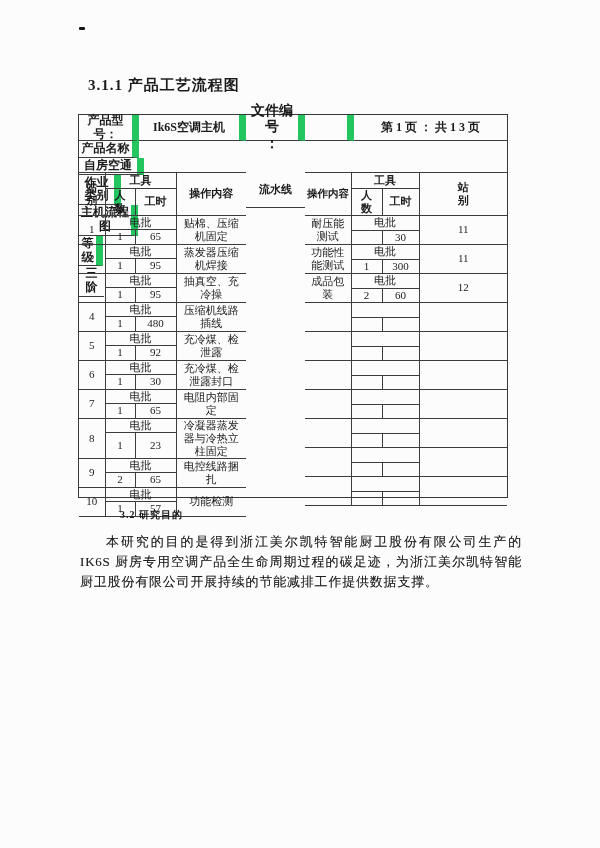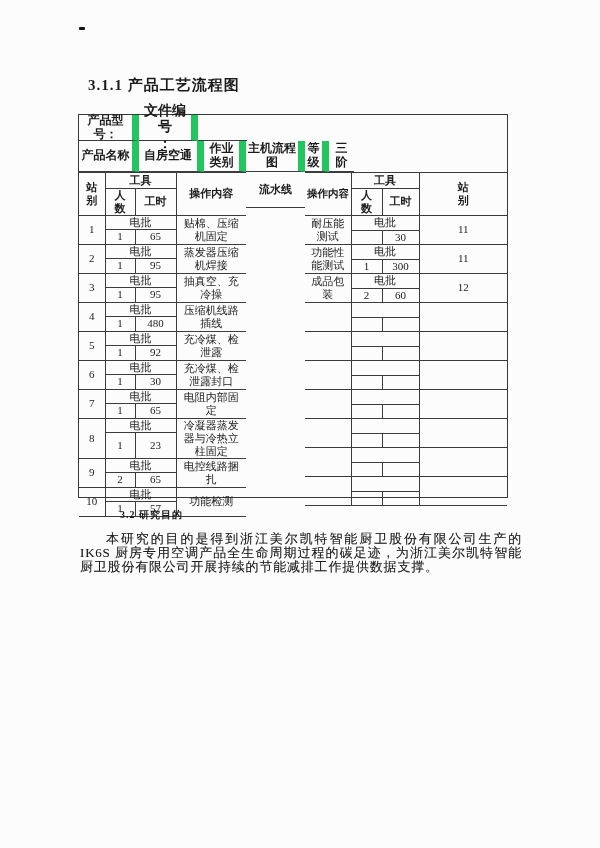--- a/index.html
+++ b/index.html
@@ -7,35 +7,35 @@
     position:relative; width:600px; height:848px;
     background:#fcfcfc; overflow:hidden;
     font-family:"Liberation Serif","DejaVu Serif",serif;
     color:#1b1b1b;
   }
   .speck{position:absolute;left:79px;top:27px;width:6px;height:3px;background:#151515;border-radius:1px;}
   .h1{position:absolute;left:88px;top:76px;font-size:15px;font-weight:bold;letter-spacing:1px;}
   .h2{position:absolute;left:88px;top:508px;font-size:10px;font-weight:bold;letter-spacing:1px;margin-left:32px;}
   .paras{position:absolute;left:80px;top:532px;width:442px;}
   .paras p{
-    margin:0 0 8px 0;font-size:13px;line-height:14px;letter-spacing:0.8px;
+    margin:0 0 8px 0;font-size:13px;line-height:20px;letter-spacing:0.8px;
     text-align:justify;text-indent:2em;color:#1c1c1c;
     text-shadow:0 0 .4px rgba(0,0,0,.35);
   }
 
   
   .ftable{position:absolute;left:78px;top:114px;width:430px;border:1px solid #383838;box-sizing:border-box;}
   .inforow{display:flex;}
   .icell{
     box-sizing:border-box;border-right:7px solid #22c55e;border-bottom:1px solid #3c3c3c;
     display:flex;align-items:center;justify-content:center;text-align:center;
     font-size:12px;font-weight:bold;white-space:pre-line;line-height:1.15;padding:1px 2px;
   }
   .icell:last-child{border-right:none;}
-  .row-a{height:26px;} .row-b{height:31px;}
+  .row-a{height:26px;} .row-b{height:31px;flex-direction:column;}
 
   .bodywrap{display:flex;height:325px;}
   table{border-collapse:collapse;table-layout:fixed;height:325px;}
   td{
     box-sizing:border-box;border:1px solid #3c3c3c;
     text-align:center;vertical-align:middle;padding:0 2px;
     font-size:11px;line-height:1.18;white-space:pre-line;overflow:hidden;
   }
   table.lt{width:167px;} table.rt{width:202px;}
   .lt td:first-child, .rt td:first-child{border-left:none;}
@@ -59,23 +59,25 @@
 <div class="page">
 
   <div class="speck"></div>
 
   <div class="h1">3.1.1 产品工艺流程图</div>
 
   <div class="ftable">
 
     <div class="inforow row-a">
       <div class="icell" style="width:60px">产品型号：</div>
+      <div class="icell" style="width:107px">Ik6S空调主机</div>
       <div class="icell" style="width:59px;font-size:14px">文件编号
 ：</div>
       <div class="icell" style="width:49px"></div>
+      <div class="icell" style="width:153px">第 1 页 ：  共 1 3 页</div>
     </div>
 
     <div class="inforow row-b">
       <div class="icell" style="width:60px">产品名称</div>
       <div class="icell" style="width:65px">自房空通</div>
       <div class="icell" style="width:42px">作业类别</div>
       <div class="icell" style="width:59px">主机流程图</div>
       <div class="icell" style="width:24px">等
 级</div>
       <div class="icell" style="width:25px">三

